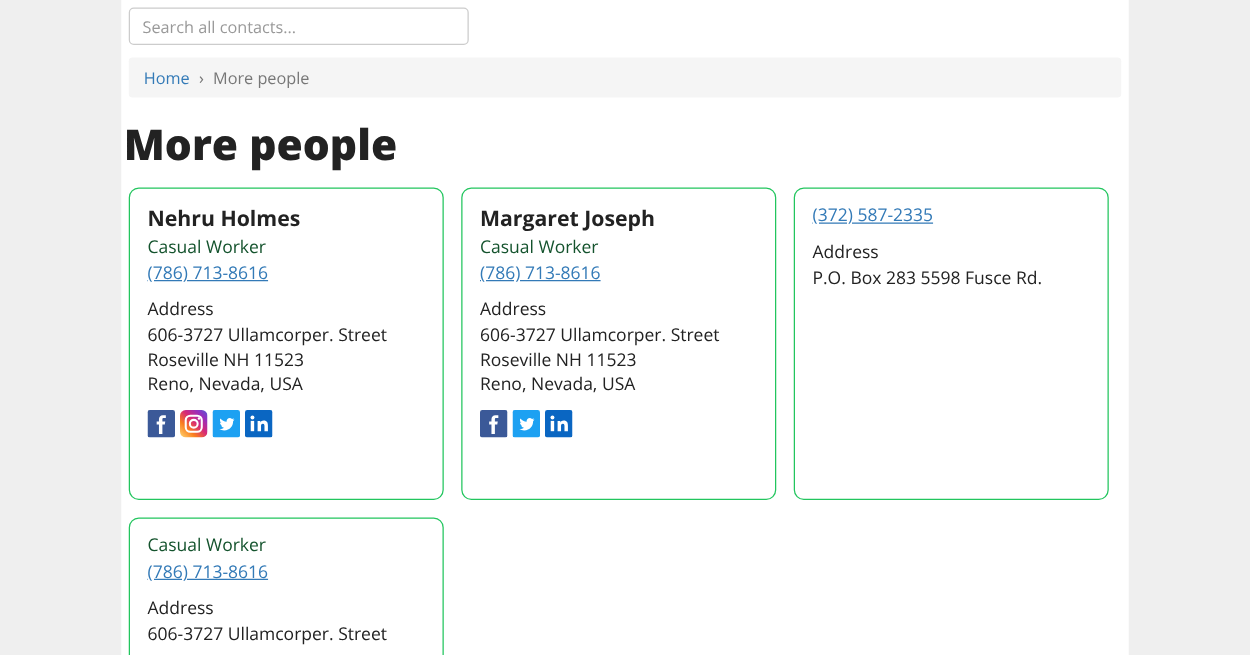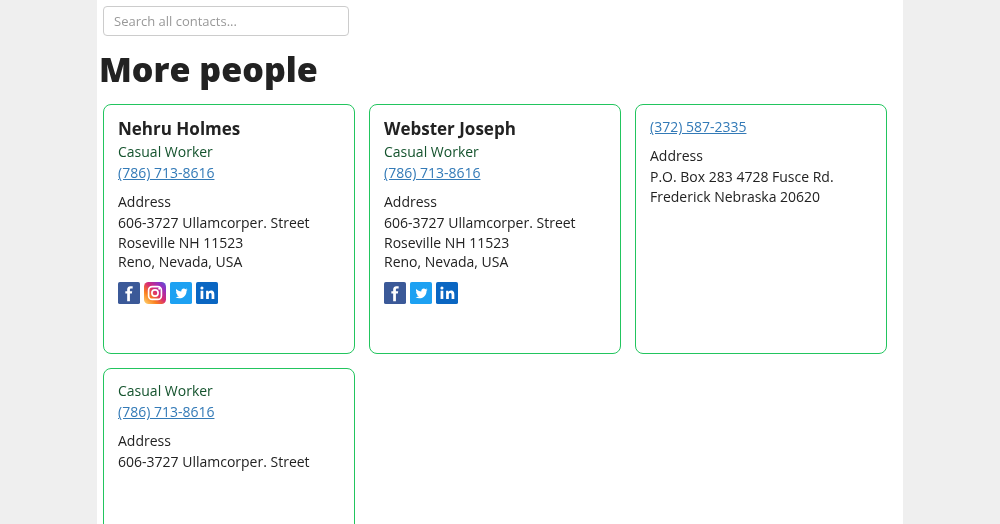--- a/index.html
+++ b/index.html
@@ -14,21 +14,21 @@
     margin: 0 auto;
     background: #fff;
     min-height: 524px;
     padding: 0 0 20px 0;
   }
   .search-wrap {
     padding: 6px 0 10px 0;
   }
   .search-input {
     margin-left: 6px;
-    width: 246px;
+    width: 272px;
     height: 30px;
     border: 1px solid #ccc;
     border-radius: 4px;
     padding: 4px 10px;
     font-size: 13px;
     color: #555;
     font-family: inherit;
   }
   .search-input::placeholder { color: #999; }
   .breadcrumb {
@@ -96,20 +96,25 @@
 </style>
 </head>
 <body>
 
 <div class="page">
 
   <div class="search-wrap">
     <input class="search-input" type="text" placeholder="Search all contacts..." style="">
   </div>
 
+  <div class="breadcrumb">
+    <a href="#">Home</a>
+    <span class="sep">›</span>
+    <span class="active">More people</span>
+  </div>
 
   <h1 class="page-title">More people</h1>
 
   <div class="cards" id="cards">
       <div class="card"><div class="card-name">Nehru Holmes</div><div class="card-role">Casual Worker</div><a href="#" class="card-phone">(786) 713-8616</a><div class="addr-label">Address</div><div class="addr-line">606-3727 Ullamcorper. Street</div><div class="addr-line">Roseville NH 11523</div><div class="addr-line">Reno, Nevada, USA</div><div class="socials">
           <svg viewBox="0 0 24 24">
             <rect width="24" height="24" rx="2" fill="#3b5998"></rect>
             <path fill="#fff" d="M15.5 7H14c-.6 0-1 .4-1 1v2h2.5l-.4 2.6H13V21h-3v-8.4H8V10h2V8c0-2 1.2-3.5 3.5-3.5H16V7z"></path>
           </svg>
           <svg viewBox="0 0 24 24">
@@ -131,33 +136,33 @@
             <rect width="24" height="24" rx="2" fill="#1da1f2"></rect>
             <path fill="#fff" d="M19 8.3c-.5.2-1 .4-1.5.4.6-.3 1-.9 1.2-1.5-.5.3-1.1.5-1.7.7-.5-.5-1.2-.9-2-.9-1.5 0-2.7 1.2-2.7 2.7 0 .2 0 .4.1.6-2.2-.1-4.2-1.2-5.5-2.8-.2.4-.4.9-.4 1.4 0 .9.5 1.8 1.2 2.2-.4 0-.9-.1-1.2-.3 0 1.3.9 2.4 2.2 2.7-.2.1-.5.1-.7.1-.2 0-.4 0-.5-.1.4 1.1 1.4 1.9 2.6 1.9-1 .8-2.2 1.2-3.5 1.2H6c1.2.8 2.7 1.2 4.2 1.2 5.1 0 7.8-4.2 7.8-7.8v-.4c.5-.3 1-.8 1-1.3z"></path>
           </svg>
           <svg viewBox="0 0 24 24">
             <rect width="24" height="24" rx="2" fill="#0a66c2"></rect>
             <rect x="5" y="9.5" width="3" height="9" fill="#fff"></rect>
             <circle cx="6.5" cy="6.5" r="1.7" fill="#fff"></circle>
             <path fill="#fff" d="M10.5 9.5h2.9v1.3c.4-.8 1.4-1.6 2.9-1.6 3.1 0 3.7 2 3.7 4.6v4.7h-3v-4.2c0-1 0-2.3-1.4-2.3s-1.6 1.1-1.6 2.2v4.3h-3v-9z"></path>
           </svg>
         </div></div>
-      <div class="card"><div class="card-name">Webster Joseph</div><div class="card-role">Casual Worker</div><a href="#" class="card-phone">(786) 713-8616</a><div class="addr-label">Address</div><div class="addr-line">606-3727 Ullamcorper. Street</div><div class="addr-line">Roseville NH 11523</div><div class="addr-line">Reno, Nevada, USA</div><div class="socials">
+      <div class="card"><div class="card-name">Margaret Joseph</div><div class="card-role">Casual Worker</div><a href="#" class="card-phone">(786) 713-8616</a><div class="addr-label">Address</div><div class="addr-line">606-3727 Ullamcorper. Street</div><div class="addr-line">Roseville NH 11523</div><div class="addr-line">Reno, Nevada, USA</div><div class="socials">
           <svg viewBox="0 0 24 24">
             <rect width="24" height="24" rx="2" fill="#3b5998"></rect>
             <path fill="#fff" d="M15.5 7H14c-.6 0-1 .4-1 1v2h2.5l-.4 2.6H13V21h-3v-8.4H8V10h2V8c0-2 1.2-3.5 3.5-3.5H16V7z"></path>
           </svg>
           <svg viewBox="0 0 24 24">
             <rect width="24" height="24" rx="2" fill="#1da1f2"></rect>
             <path fill="#fff" d="M19 8.3c-.5.2-1 .4-1.5.4.6-.3 1-.9 1.2-1.5-.5.3-1.1.5-1.7.7-.5-.5-1.2-.9-2-.9-1.5 0-2.7 1.2-2.7 2.7 0 .2 0 .4.1.6-2.2-.1-4.2-1.2-5.5-2.8-.2.4-.4.9-.4 1.4 0 .9.5 1.8 1.2 2.2-.4 0-.9-.1-1.2-.3 0 1.3.9 2.4 2.2 2.7-.2.1-.5.1-.7.1-.2 0-.4 0-.5-.1.4 1.1 1.4 1.9 2.6 1.9-1 .8-2.2 1.2-3.5 1.2H6c1.2.8 2.7 1.2 4.2 1.2 5.1 0 7.8-4.2 7.8-7.8v-.4c.5-.3 1-.8 1-1.3z"></path>
           </svg>
           <svg viewBox="0 0 24 24">
             <rect width="24" height="24" rx="2" fill="#0a66c2"></rect>
             <rect x="5" y="9.5" width="3" height="9" fill="#fff"></rect>
             <circle cx="6.5" cy="6.5" r="1.7" fill="#fff"></circle>
             <path fill="#fff" d="M10.5 9.5h2.9v1.3c.4-.8 1.4-1.6 2.9-1.6 3.1 0 3.7 2 3.7 4.6v4.7h-3v-4.2c0-1 0-2.3-1.4-2.3s-1.6 1.1-1.6 2.2v4.3h-3v-9z"></path>
           </svg>
         </div></div>
-      <div class="card"><a href="#" class="card-phone">(372) 587-2335</a><div class="addr-label">Address</div><div class="addr-line">P.O. Box 283 4728 Fusce Rd.</div><div class="addr-line">Frederick Nebraska 20620</div></div>
+      <div class="card"><a href="#" class="card-phone">(372) 587-2335</a><div class="addr-label">Address</div><div class="addr-line">P.O. Box 283 5598 Fusce Rd.</div></div>
       <div class="card"><div class="card-role">Casual Worker</div><a href="#" class="card-phone">(786) 713-8616</a><div class="addr-label">Address</div><div class="addr-line">606-3727 Ullamcorper. Street</div></div>
     </div>
 
 </div>
 
 </body></html>

